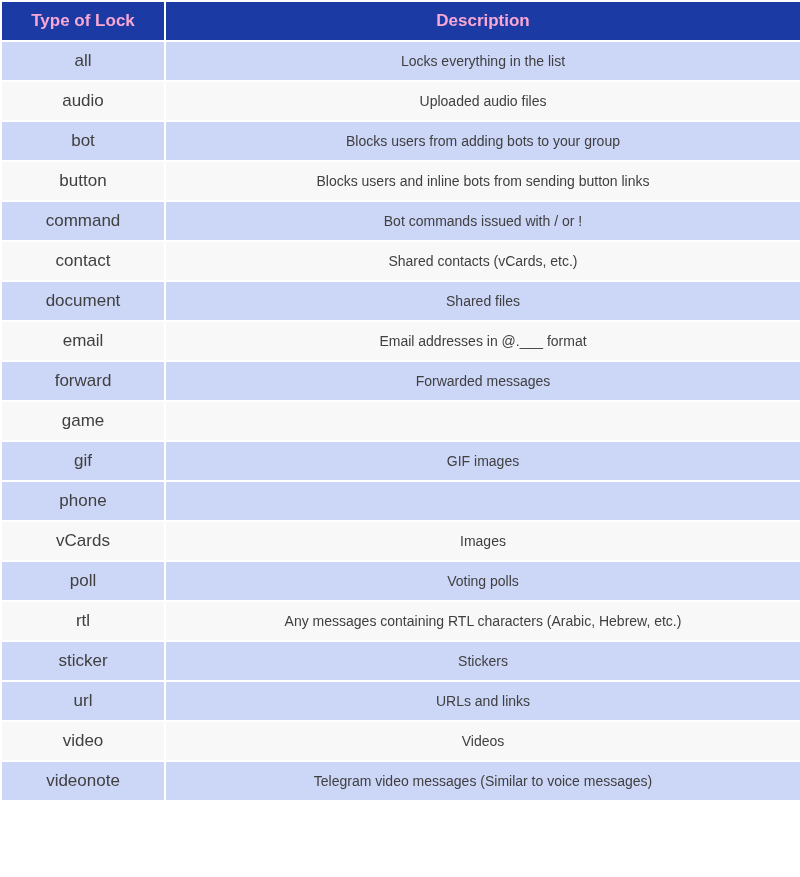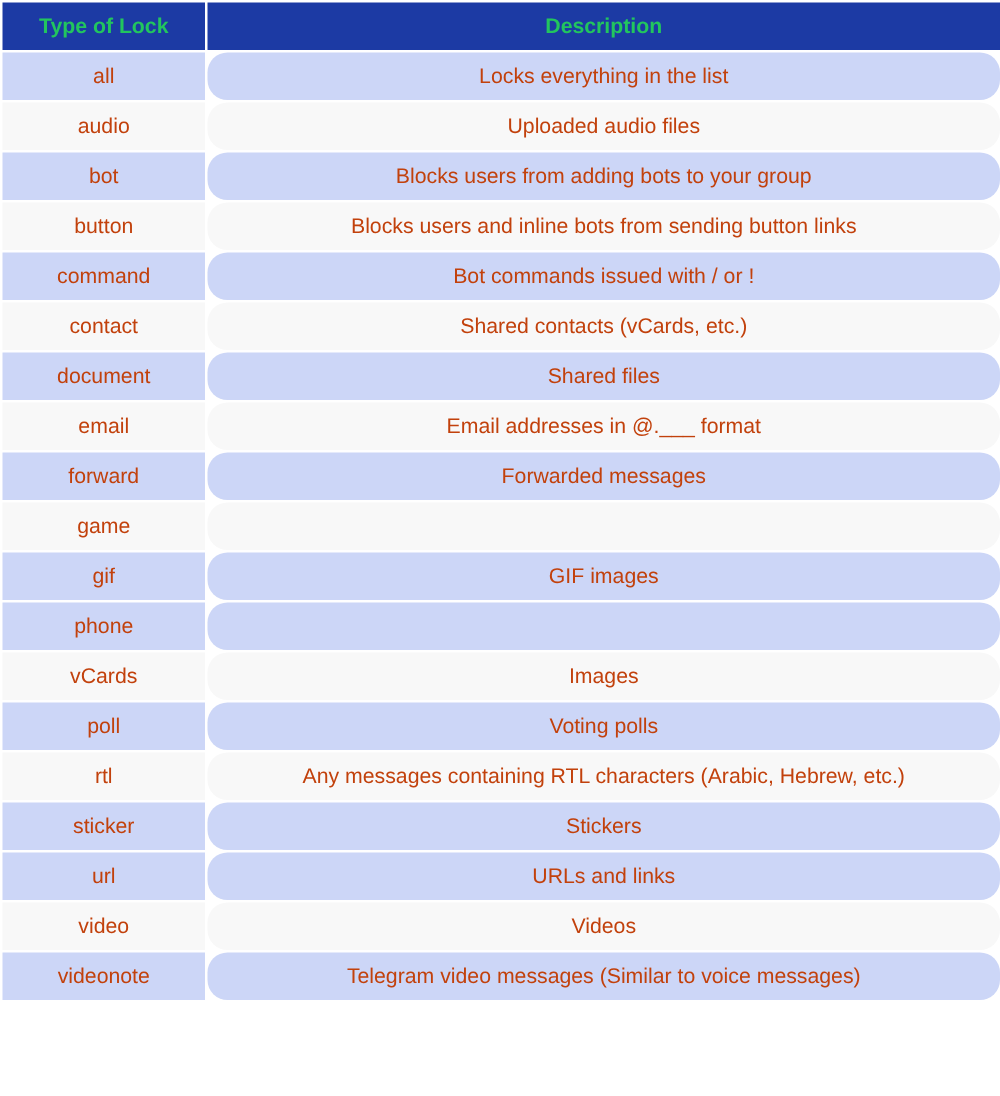--- a/index.html
+++ b/index.html
@@ -39,47 +39,46 @@
     white-space: nowrap;
     overflow: hidden;
   }
   
   col.col-type  { width: 162px; }
   col.col-desc  { width: 634px; }
 
   
   thead th {
     background: #1c3aa4;
-    color: #22c55e;
+    color: #f9a8d4;
     font-weight: bold;
     font-size: 17px;
     text-align: center;
     height: 36px;
     line-height: 36px;
   }
   thead th.th-type {
     font-size: 17px;
   }
 
   
   tbody td {
-    color: #c2410c;
+    color: #404040;
     font-size: 17px;
     text-align: center;
     font-weight: normal;
   }
   tbody tr.row-odd td {
     background: #ccd6f7;
   }
   tbody tr.row-even td {
     background: #f8f8f8;
   }
   tbody td.cell-desc {
-    font-size: 17px;
-    border-radius: 16px;
+    font-size: 14px;
   }
   tbody td.cell-type {
     font-size: 17px;
   }
 </style>
 </head>
 <body>
 
 <div class="table-wrap">
   <table class="lock-table">

